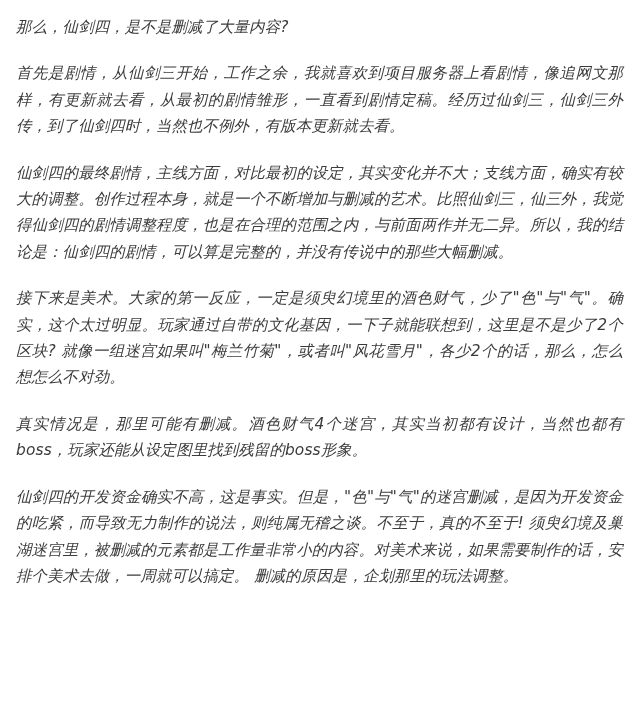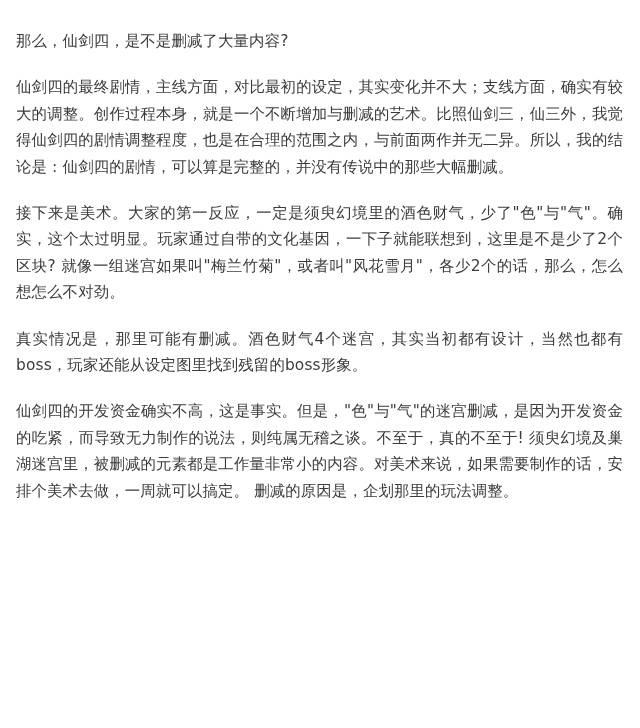--- a/index.html
+++ b/index.html
@@ -13,21 +13,22 @@
     height: 728px;
     overflow: hidden;
     font-family: "DejaVu Sans", "Liberation Sans", sans-serif;
     -webkit-font-smoothing: antialiased;
   }
   .page {
     box-sizing: border-box;
     width: 640px;
     height: 728px;
     background: #ffffff;
-    padding: 28px 17px 0 16px;
+    padding: 14px 17px 0 16px;
+    font-style: italic;
   }
   .article-body {
     display: block;
   }
   .para {
     margin: 0 0 20px 0;
     padding: 0;
     font-size: 15.4px;
     line-height: 26.4px;
     color: #3b3b3b;
@@ -44,19 +45,20 @@
   .para.single {
     text-align: left;
   }
 </style>
 </head>
 <body>
 
 <div class="page">
   <div class="article-body">
     <p class="para single">那么，仙剑四，是不是删减了大量内容?</p>
+    <p class="para">首先是剧情，从仙剑三开始，工作之余，我就喜欢到项目服务器上看剧情，像追网文那样，有更新就去看，从最初的剧情雏形，一直看到剧情定稿。经历过仙剑三，仙剑三外传，到了仙剑四时，当然也不例外，有版本更新就去看。</p>
     <p class="para">仙剑四的最终剧情，主线方面，对比最初的设定，其实变化并不大；支线方面，确实有较大的调整。创作过程本身，就是一个不断增加与删减的艺术。比照仙剑三，仙三外，我觉得仙剑四的剧情调整程度，也是在合理的范围之内，与前面两作并无二异。所以，我的结论是：仙剑四的剧情，可以算是完整的，并没有传说中的那些大幅删减。</p>
     <p class="para">接下来是美术。大家的第一反应，一定是须臾幻境里的酒色财气，少了"色"与"气"。确实，这个太过明显。玩家通过自带的文化基因，一下子就能联想到，这里是不是少了2个区块? 就像一组迷宫如果叫"梅兰竹菊"，或者叫"风花雪月"，各少2个的话，那么，怎么想怎么不对劲。</p>
     <p class="para">真实情况是，那里可能有删减。酒色财气4个迷宫，其实当初都有设计，当然也都有boss，玩家还能从设定图里找到残留的boss形象。</p>
     <p class="para">仙剑四的开发资金确实不高，这是事实。但是，"色"与"气"的迷宫删减，是因为开发资金的吃紧，而导致无力制作的说法，则纯属无稽之谈。不至于，真的不至于! 须臾幻境及巢湖迷宫里，被删减的元素都是工作量非常小的内容。对美术来说，如果需要制作的话，安排个美术去做，一周就可以搞定。 删减的原因是，企划那里的玩法调整。</p>
 
   </div>
 </div>
 
 </body></html>

